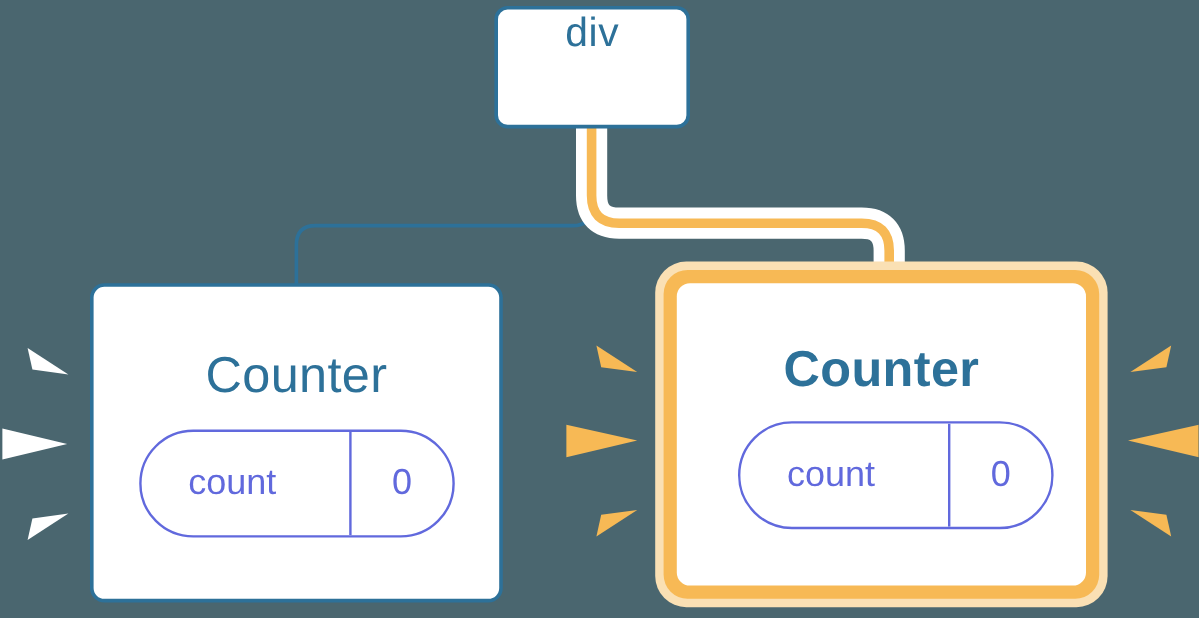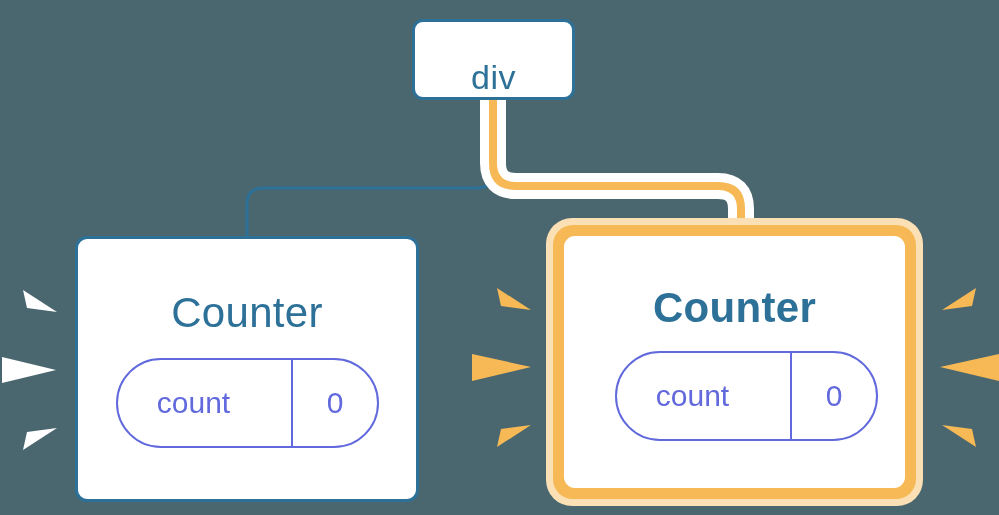--- a/index.html
+++ b/index.html
@@ -31,30 +31,29 @@
     width: 999px;
     height: 515px;
   }
 
   
   .node-div {
     position: absolute;
     left: 412px;
     top: 5px;
     width: 163px;
-    height: 81px;
+    height: 102px;
     background: #ffffff;
     border: 3px solid #2d7199;
     border-radius: 11px;
     box-sizing: border-box;
     display: flex;
-    align-items: flex-end;
+    align-items: flex-start;
     justify-content: center;
     z-index: 6;
-    margin-top: 14px;
   }
   .node-div .node-title {
     font-size: 34px;
     color: #2d7199;
     letter-spacing: 0.5px;
   }
 
   
   .card-left {
     position: absolute;

